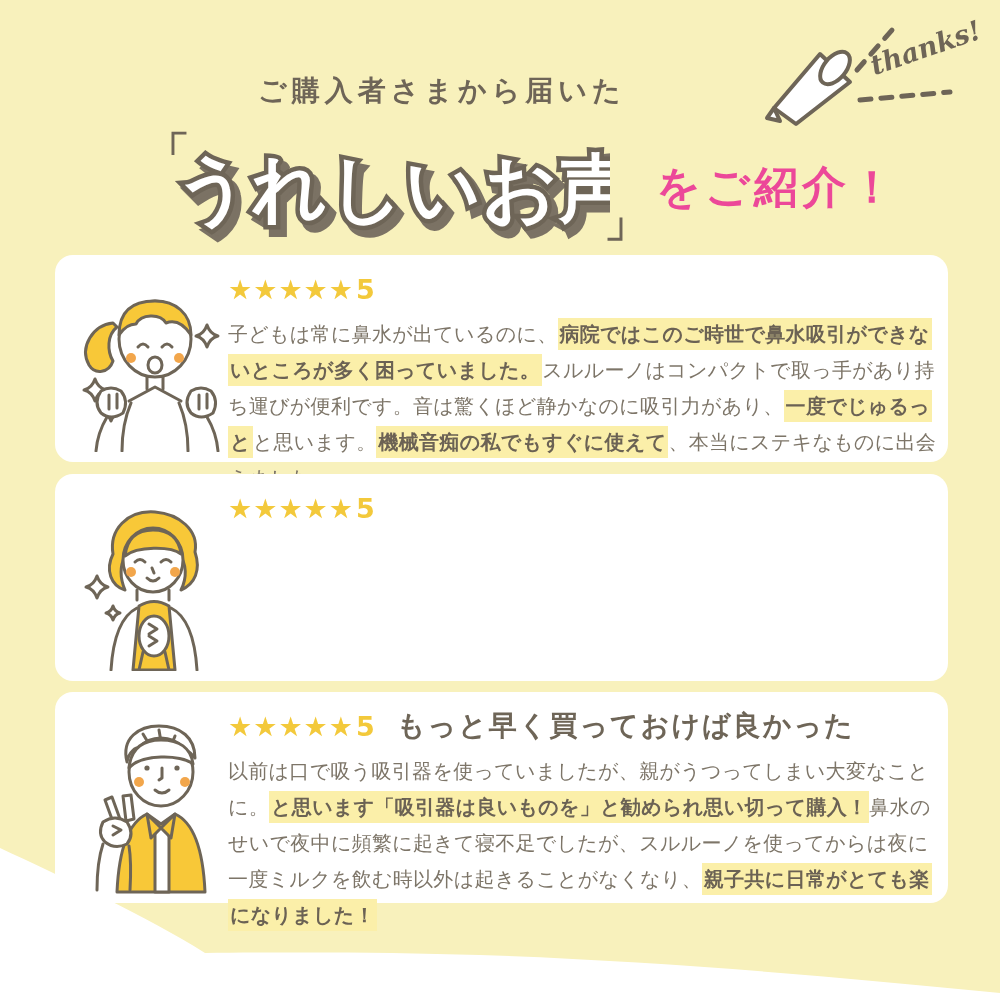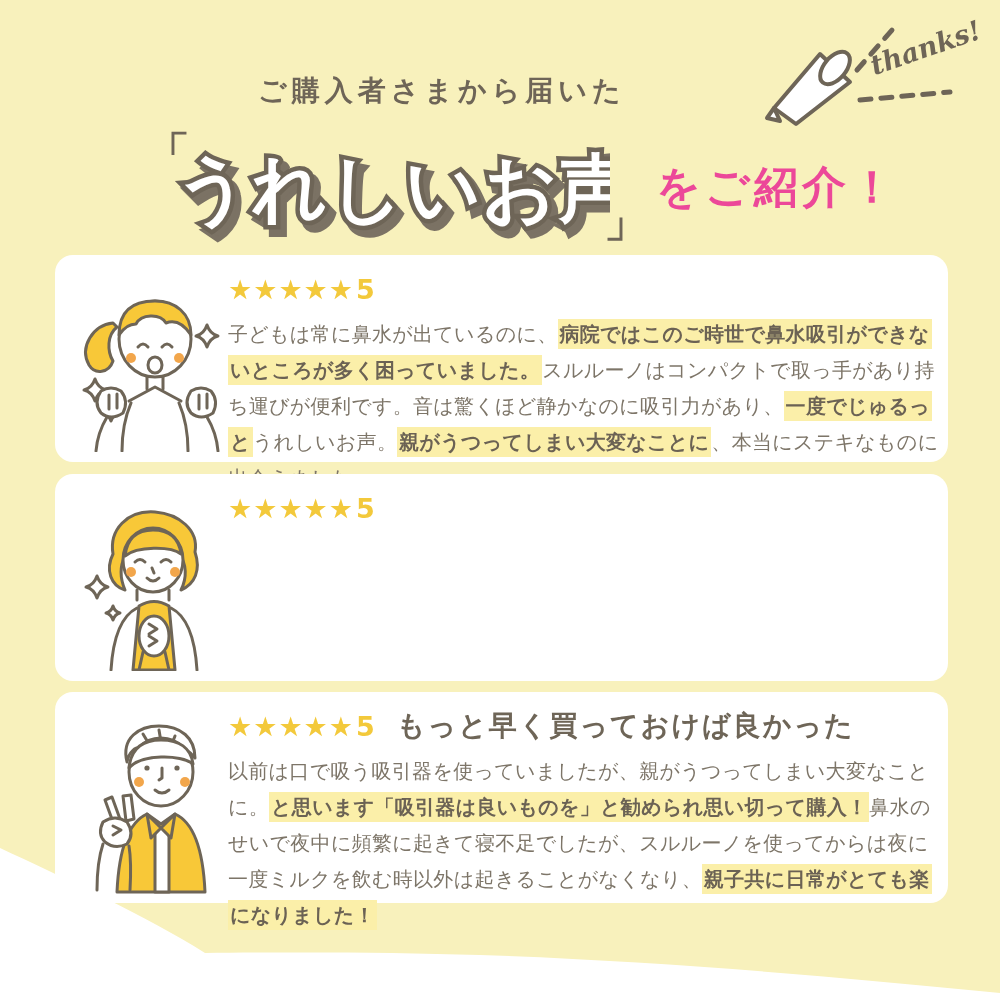--- a/index.html
+++ b/index.html
@@ -30,21 +30,21 @@
   .card-3{top:692px;height:211px;}
   .avatar{position:absolute;left:12px;top:12px;}
   .content{position:absolute;left:173px;top:14px;width:716px;}
   .title-row{display:flex;align-items:center;height:40px;}
   .stars{color:#F3C93B;font-size:27px;font-weight:bold;letter-spacing:1px;line-height:1;}
   .rating{color:#F3C93B;font-size:27px;font-weight:bold;line-height:1;margin-left:2px;}
   .rtitle{margin:0 0 0 22px;font-size:28px;font-weight:bold;color:#6E6557;
     letter-spacing:2px;line-height:1;}
   .rbody{margin:7px 0 0 0;font-size:20px;line-height:36px;color:#7D7568;
     letter-spacing:0.3px;text-align:left;}
-  .seg{white-space:pre-wrap;font-family:Liberation Serif, serif;}
+  .seg{white-space:pre-wrap;}
   .seg.hl{font-weight:bold;color:#6B6254;background:#FBEFA9;
     padding:4px 2px;box-decoration-break:clone;-webkit-box-decoration-break:clone;}
 
   .ill{stroke:#6E6557;stroke-width:3;stroke-linecap:round;stroke-linejoin:round;fill:none;}
   .ill-fillw{fill:#ffffff;}
   .ill-filly{fill:#F8C838;}
   .ill-blush{fill:#F2A64B;stroke:none;}
 </style>
 </head>
 <body>
@@ -106,21 +106,21 @@
 
       <path class="ill" d="M40,150 C34,160 30,172 29,184"></path>
       <path class="ill" d="M140,150 C146,160 150,172 151,184"></path>
       <path class="ill" d="M64,136 C58,150 55,168 55,184 M112,136 C118,150 121,168 121,184"></path>
     </svg>
     <div class="content">
       <div class="title-row">
         <span class="stars">★★★★★</span>
         <span class="rating">5</span>
       </div>
-      <p class="rbody"><span class="seg">子どもは常に鼻水が出ているのに、</span><span class="seg hl">病院ではこのご時世で鼻水吸引ができないところが多く困っていました。</span><span class="seg">スルルーノはコンパクトで取っ手があり持ち運びが便利です。音は驚くほど静かなのに吸引力があり、</span><span class="seg hl">一度でじゅるっと</span><span class="seg">うれしいお声。</span><span class="seg hl">親がうつってしまい大変なことに</span><span class="seg">、本当にステキなものに出会えました。</span></p>
+      <p class="rbody"><span class="seg">子どもは常に鼻水が出ているのに、</span><span class="seg hl">病院ではこのご時世で鼻水吸引ができないところが多く困っていました。</span><span class="seg">スルルーノはコンパクトで取っ手があり持ち運びが便利です。音は驚くほど静かなのに吸引力があり、</span><span class="seg hl">一度でじゅるっと</span><span class="seg">と思います。</span><span class="seg hl">機械音痴の私でもすぐに使えて</span><span class="seg">、本当にステキなものに出会えました。</span></p>
     </div>
   </section>
 
   <section class="card card-2">
     <svg class="avatar" width="160" height="185" viewBox="0 0 160 185">
 
       <path class="ill" stroke-width="2.5" d="M30,90 q3,9 11,11 q-8,2 -11,11 q-3,-9 -11,-11 q8,-2 11,-11 Z"></path>
       <path class="ill" stroke-width="2" d="M46,120 q2,6 7,7 q-5,1 -7,7 q-2,-6 -7,-7 q5,-1 7,-7 Z"></path>
 
       <path class="ill ill-filly" d="M88,26 C60,24 42,44 46,68 C38,84 44,100 58,104 C52,90 54,78 58,70 C70,78 102,78 112,68 C120,78 120,92 114,104 C128,98 134,84 128,66 C132,44 112,28 88,26 Z"></path>

